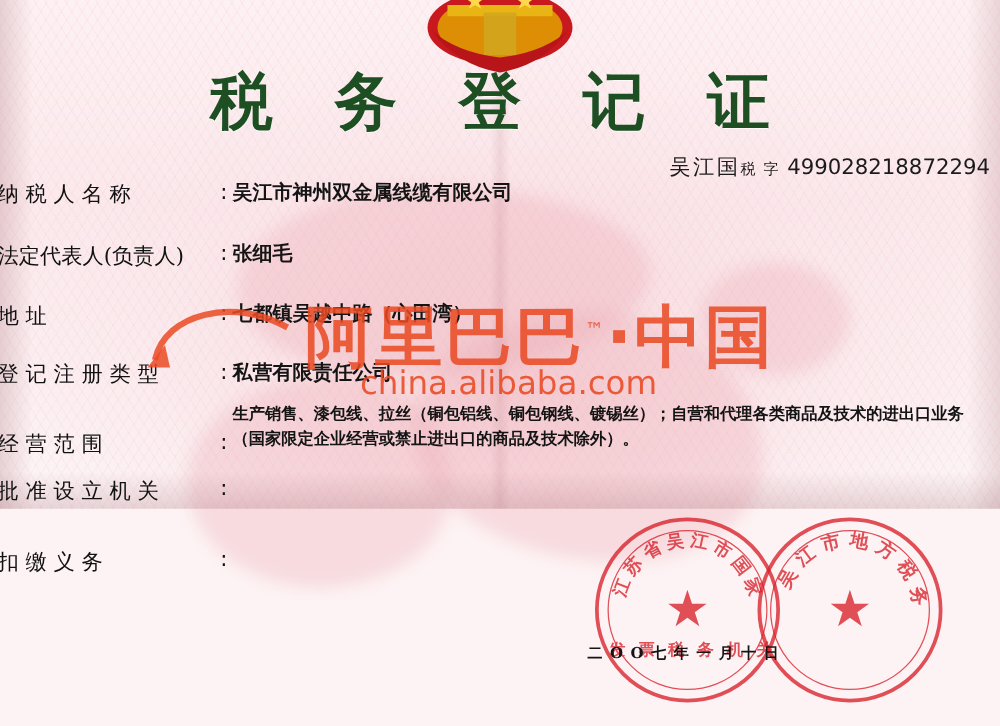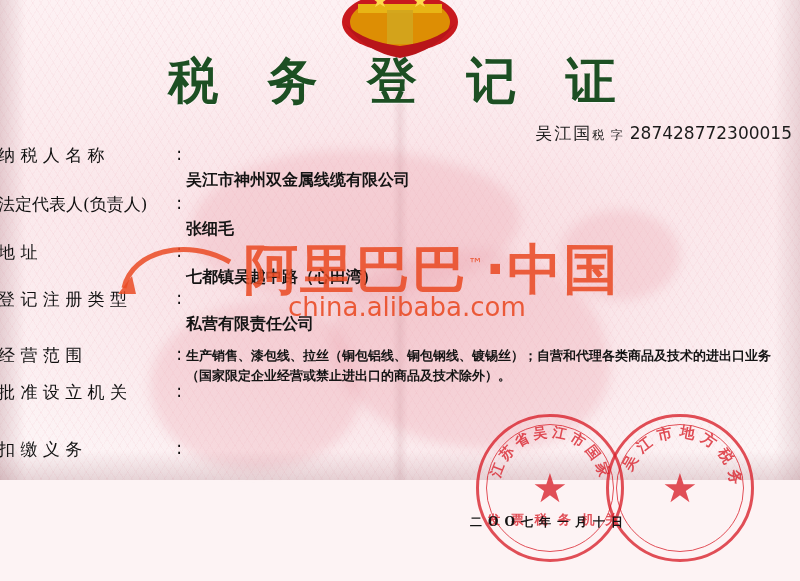--- a/index.html
+++ b/index.html
@@ -2,21 +2,21 @@
 <html><head>
 <meta charset="utf-8">
 <style>
   html,body{margin:0;padding:0;}
   body{
     width:800px;height:581px;overflow:hidden;
     font-family:"DejaVu Sans","Liberation Sans",sans-serif;
     background:#fdf3f4;
   }
   #cert{
-    position:relative;width:800px;height:480px;
+    position:relative;width:800px;height:407px;
     background:
       radial-gradient(ellipse 520px 340px at 400px 300px, rgba(244,198,205,0.55) 0%, rgba(248,222,227,0.25) 55%, rgba(253,243,244,0) 80%),
       linear-gradient(180deg,#fdf1f3 0%,#fbe9ec 40%,#fcf0f2 75%,#fdf6f7 100%);
   }
   
   #cert:before{
     content:"";position:absolute;left:0;top:0;right:0;bottom:0;
     background:
       repeating-linear-gradient(58deg, rgba(230,150,165,0.08) 0 1px, rgba(255,255,255,0) 1px 7px),
       repeating-linear-gradient(-58deg, rgba(230,150,165,0.07) 0 1px, rgba(255,255,255,0) 1px 7px);
@@ -66,23 +66,22 @@
     width:178px;flex:0 0 178px;
     font-size:17px;color:#111;
     font-family:"DejaVu Serif","Liberation Serif",serif;
     display:flex;justify-content:space-between;
     padding-left:4px;box-sizing:border-box;
   }
   .lab span{display:inline-block;}
   .colon{width:14px;flex:0 0 14px;font-size:17px;text-align:center;color:#111;}
   .val{
     font-size:16px;color:#141414;font-weight:bold;
-    font-family:Liberation Serif, serif;
+    font-family:Liberation Mono, monospace;
     line-height:1.45;
-    margin-top:24px;
   }
   .val.small{font-size:13px;font-weight:bold;line-height:1.5;}
 
   
   .wm{
     position:absolute;left:104px;top:228px;width:470px;height:96px;
     pointer-events:none;
   }
   .wm-text{
     position:absolute;left:140px;top:6px;
@@ -149,21 +148,21 @@
         <polygon points="95,30 97,35 102,35 98,38 100,43 95,40 90,43 92,38 88,35 93,35" fill="#ffd84d"></polygon>
         <path d="M20 60 q20 28 55 34 q35 -6 55 -34 q-20 18 -55 22 q-35 -4 -55 -22z" fill="#b8151a"></path>
         <rect x="62" y="46" width="26" height="34" fill="#d2a51e" opacity="0.9"></rect>
       </g>
     </svg>
   </div>
 
   <div class="title">税 务 登 记 证</div>
 
   <div class="cert-no">
-    <span class="lbl">吴江国</span><span class="sub">税</span>&nbsp;<span class="sub">字</span><span class="num">287428772300015</span>
+    <span class="lbl">吴江国</span><span class="sub">税</span>&nbsp;<span class="sub">字</span><span class="num">499028218872294</span>
   </div>
 
   <div class="row" style="top:144px;">
     <div class="lab">纳 税 人 名 称</div>
     <div class="colon">:</div>
     <div class="val">吴江市神州双金属线缆有限公司</div>
   </div>
 
   <div class="row" style="top:193px;">
     <div class="lab">法定代表人(负责人)</div>

